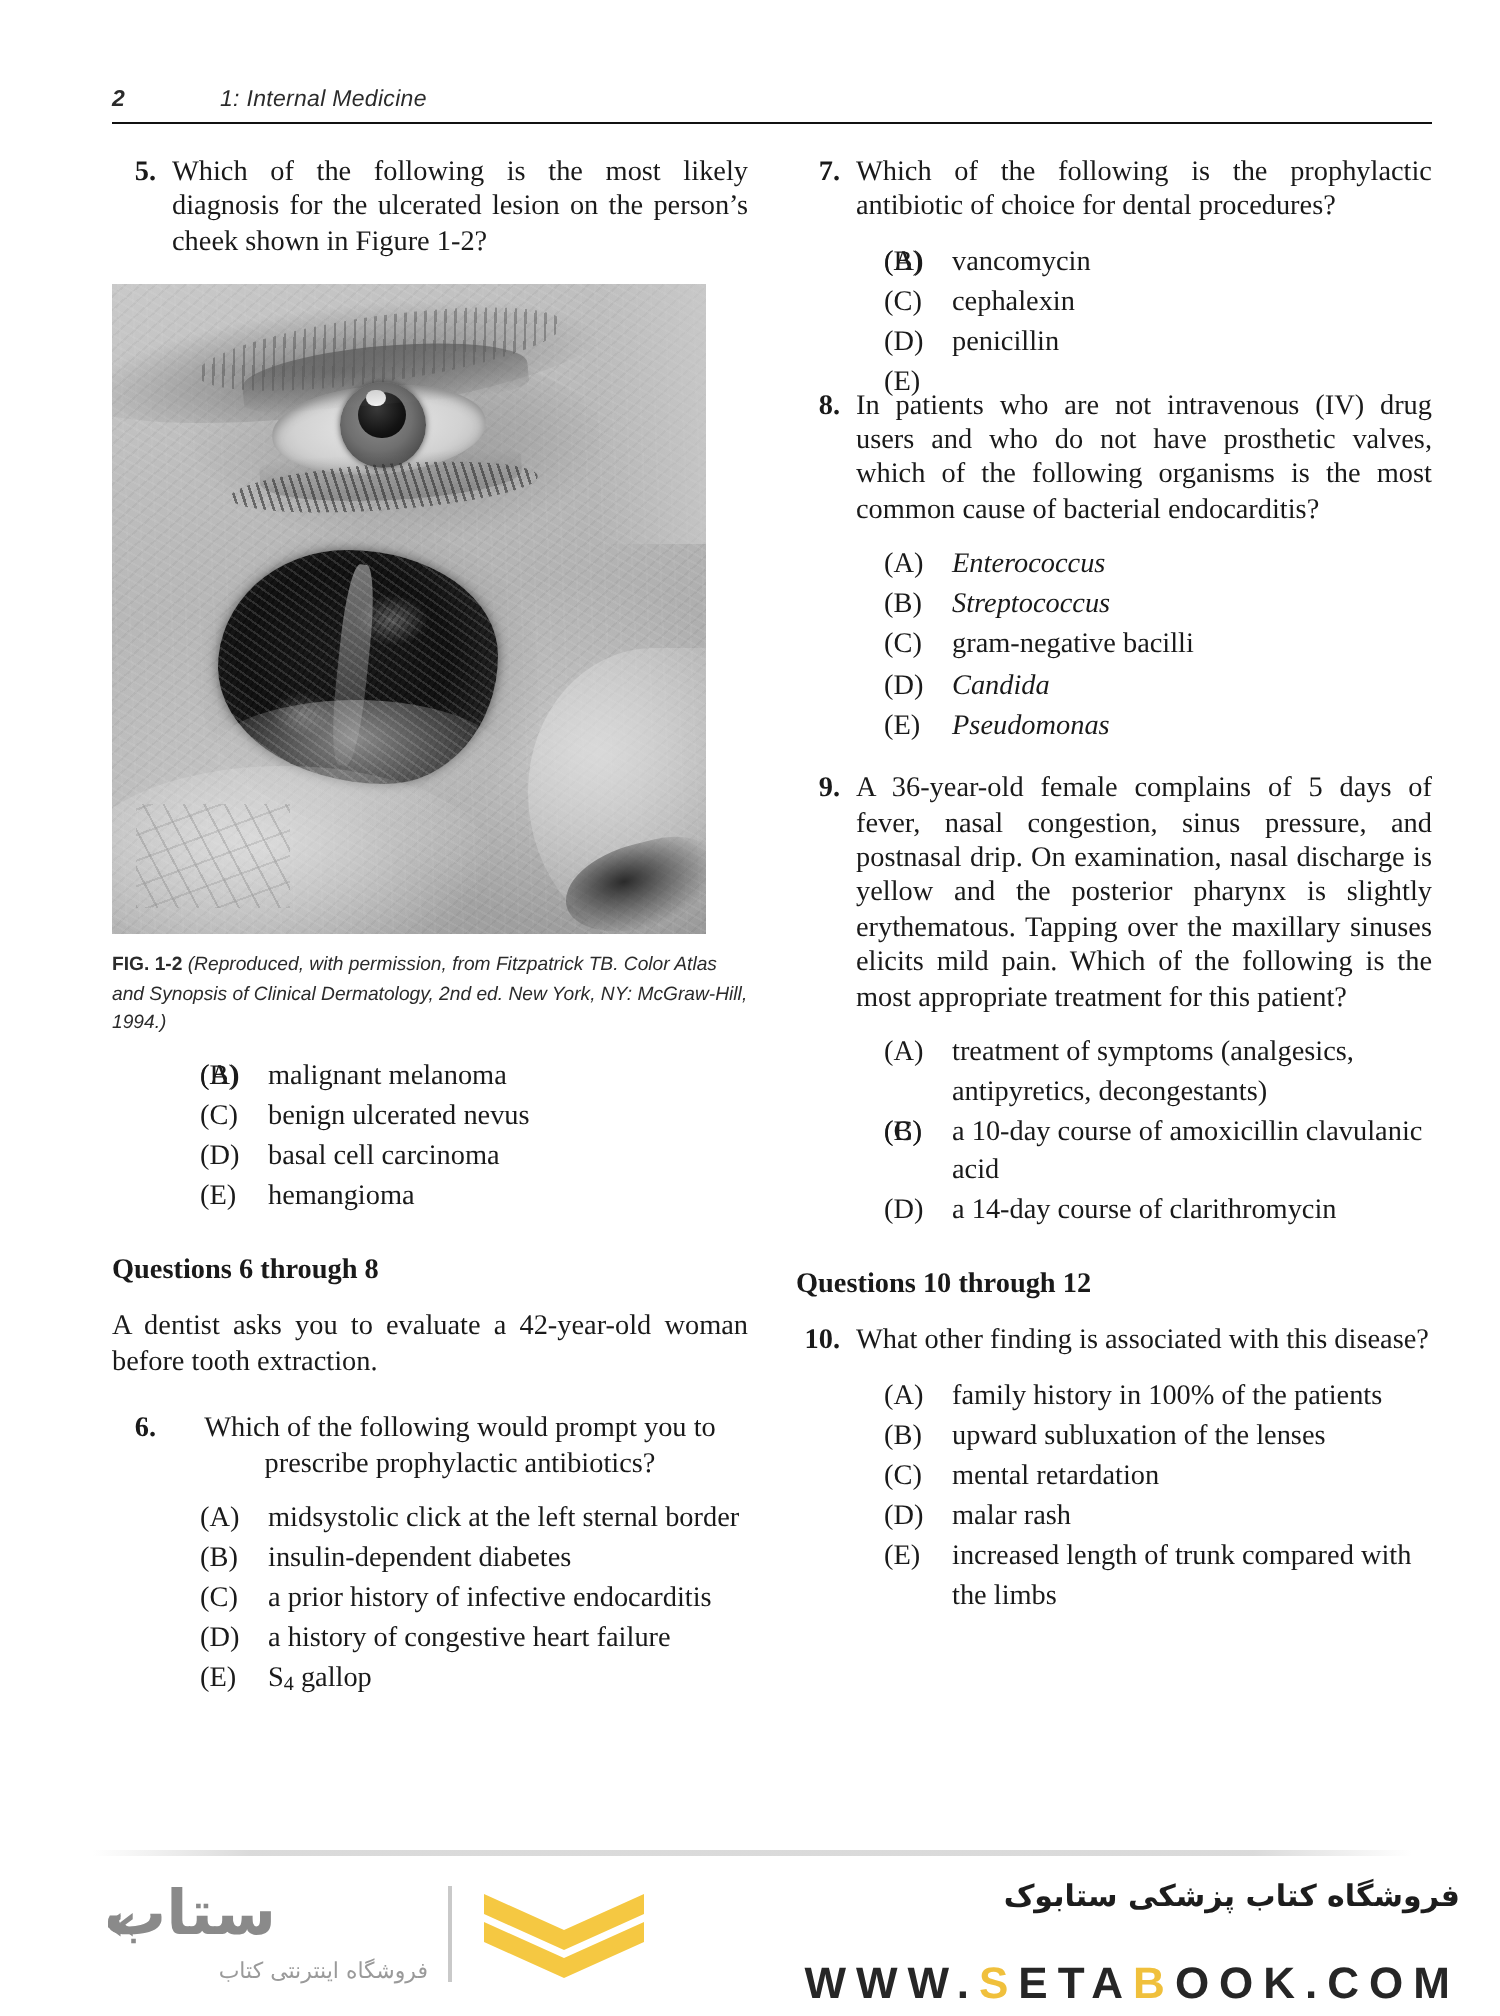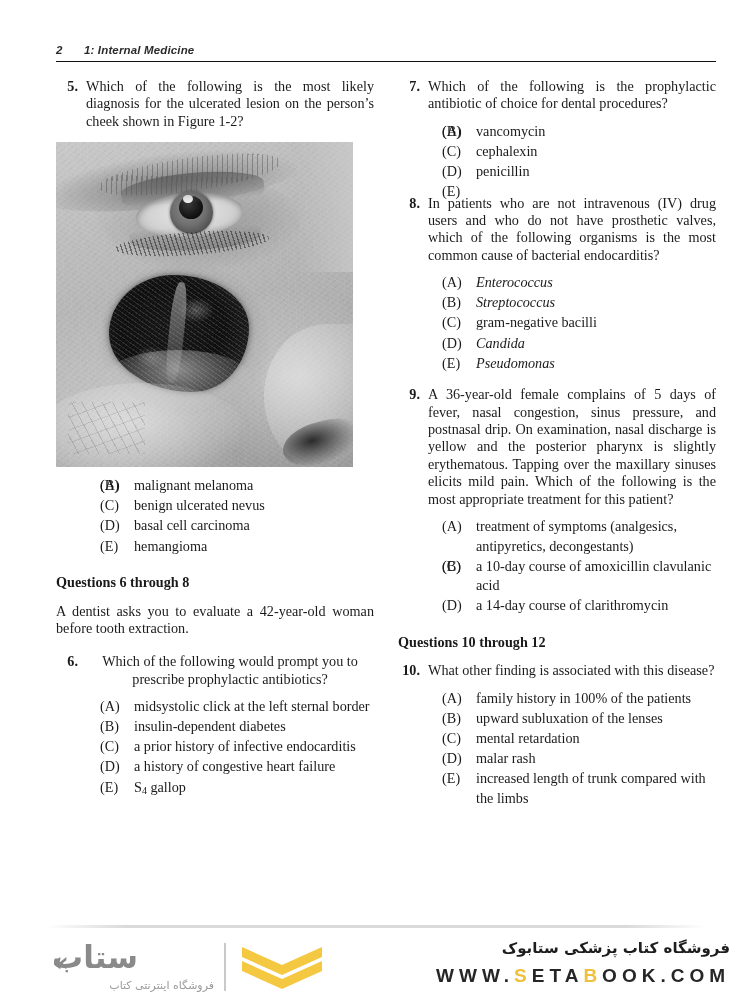--- a/index.html
+++ b/index.html
@@ -36,26 +36,26 @@
     left: 0;
     top: 0;
     font-family: "Liberation Sans", sans-serif;
     font-style: italic;
     font-size: 11.5px;
     font-weight: 600;
     color: #2b2b2b;
   }
   .runhead-title {
     position: absolute;
-    left: 28px;
+    left: 54px;
     top: 0;
     font-family: "Liberation Sans", sans-serif;
     font-style: italic;
     font-size: 11.5px;
-    font-weight: 700;
+    font-weight: 400;
     color: #2b2b2b;
     letter-spacing: 0.15px;
   }
   .runhead-rule {
     position: absolute;
     left: 0;
     top: 17px;
     width: 660px;
     height: 0;
     border-top: 1.6px solid #111;
@@ -482,23 +482,23 @@
   .brand-fa {
     font-family: "DejaVu Sans", sans-serif;
     font-size: 15px;
     font-weight: bold;
     color: #1d1d1d;
     direction: rtl;
     white-space: nowrap;
     line-height: 22px;
   }
   .brand-url {
-    margin-top: 6px;
+    margin-top: 20px;
     font-family: "Liberation Sans", sans-serif;
-    font-size: 19px;
+    font-size: 22px;
     font-weight: bold;
     letter-spacing: 5px;
     color: #262626;
     white-space: nowrap;
   }
   .brand-url .gold { color: #F0C03C; }
 </style>
 </head>
 <body>
 
@@ -536,20 +536,24 @@
           <div class="nose"></div>
           <div class="nostril"></div>
           <div class="lesion-halo"></div>
           <div class="lesion"></div>
           <div class="crust"></div>
           <div class="lesion-split"></div>
           <div class="rim"></div>
           <div class="cheek-light"></div>
           <div class="vein"></div>
         </div>
+        <div class="figcap">
+          <span class="figno">FIG. 1-2</span>
+          <span class="figsrc">(Reproduced, with permission, from Fitzpatrick TB. Color Atlas and Synopsis of Clinical Dermatology, 2nd ed. New York, NY: McGraw-Hill, 1994.)</span>
+        </div>
       </div>
 
       <div class="opts">
         <div class="opt">
           <span class="lbl">(A)</span>
         </div>
         <div class="opt">
           <span class="lbl">(B)</span>
           <span class="txt">malignant melanoma</span>
         </div>

